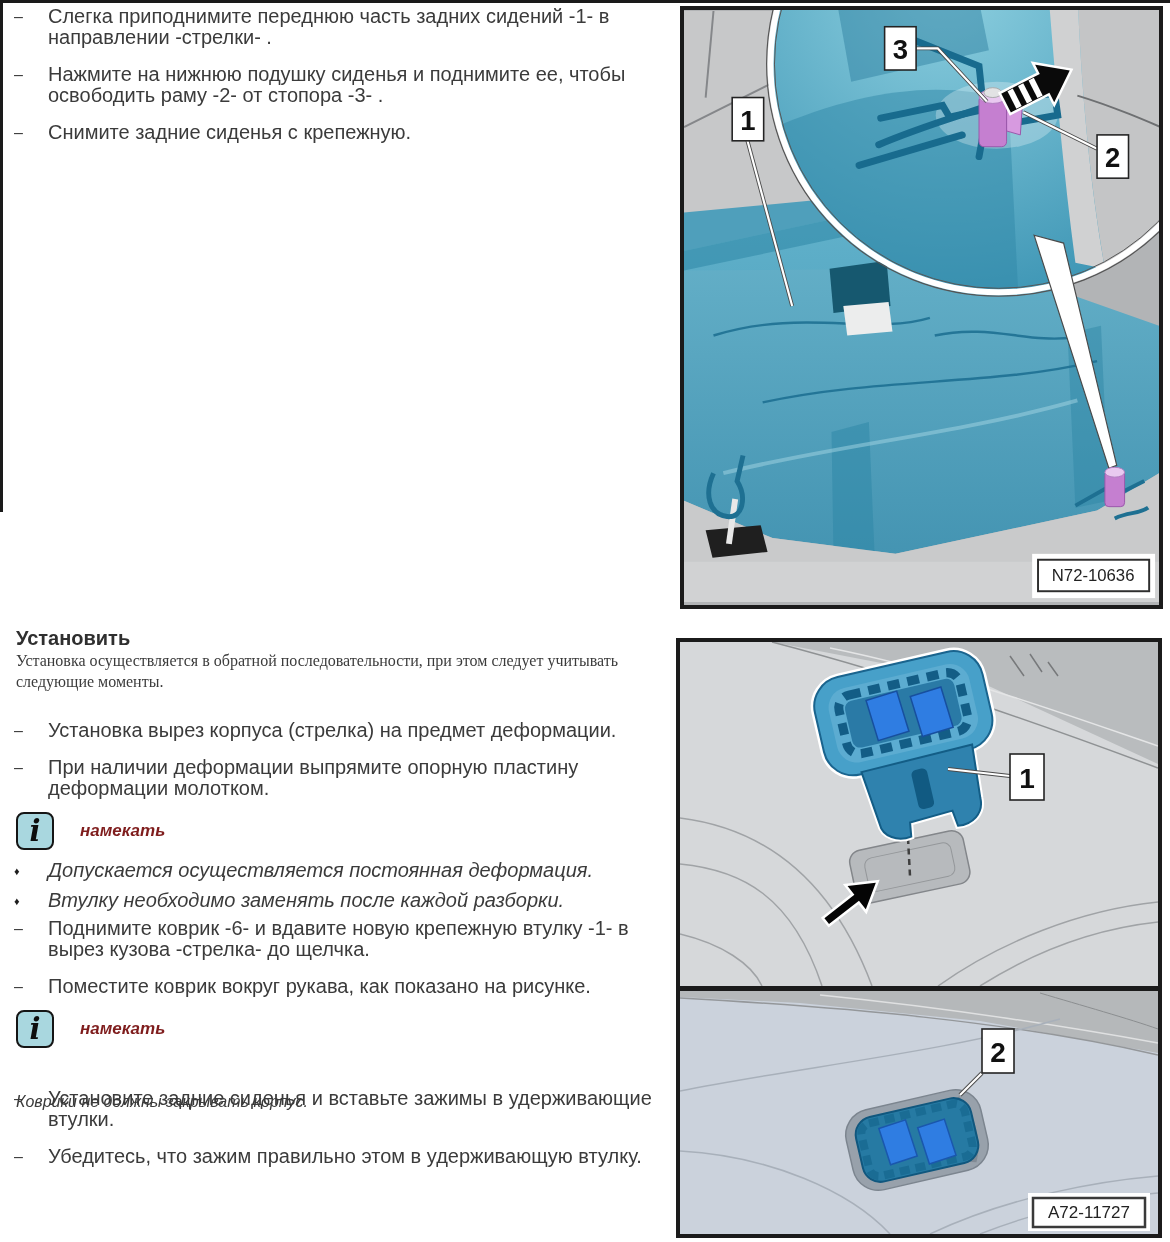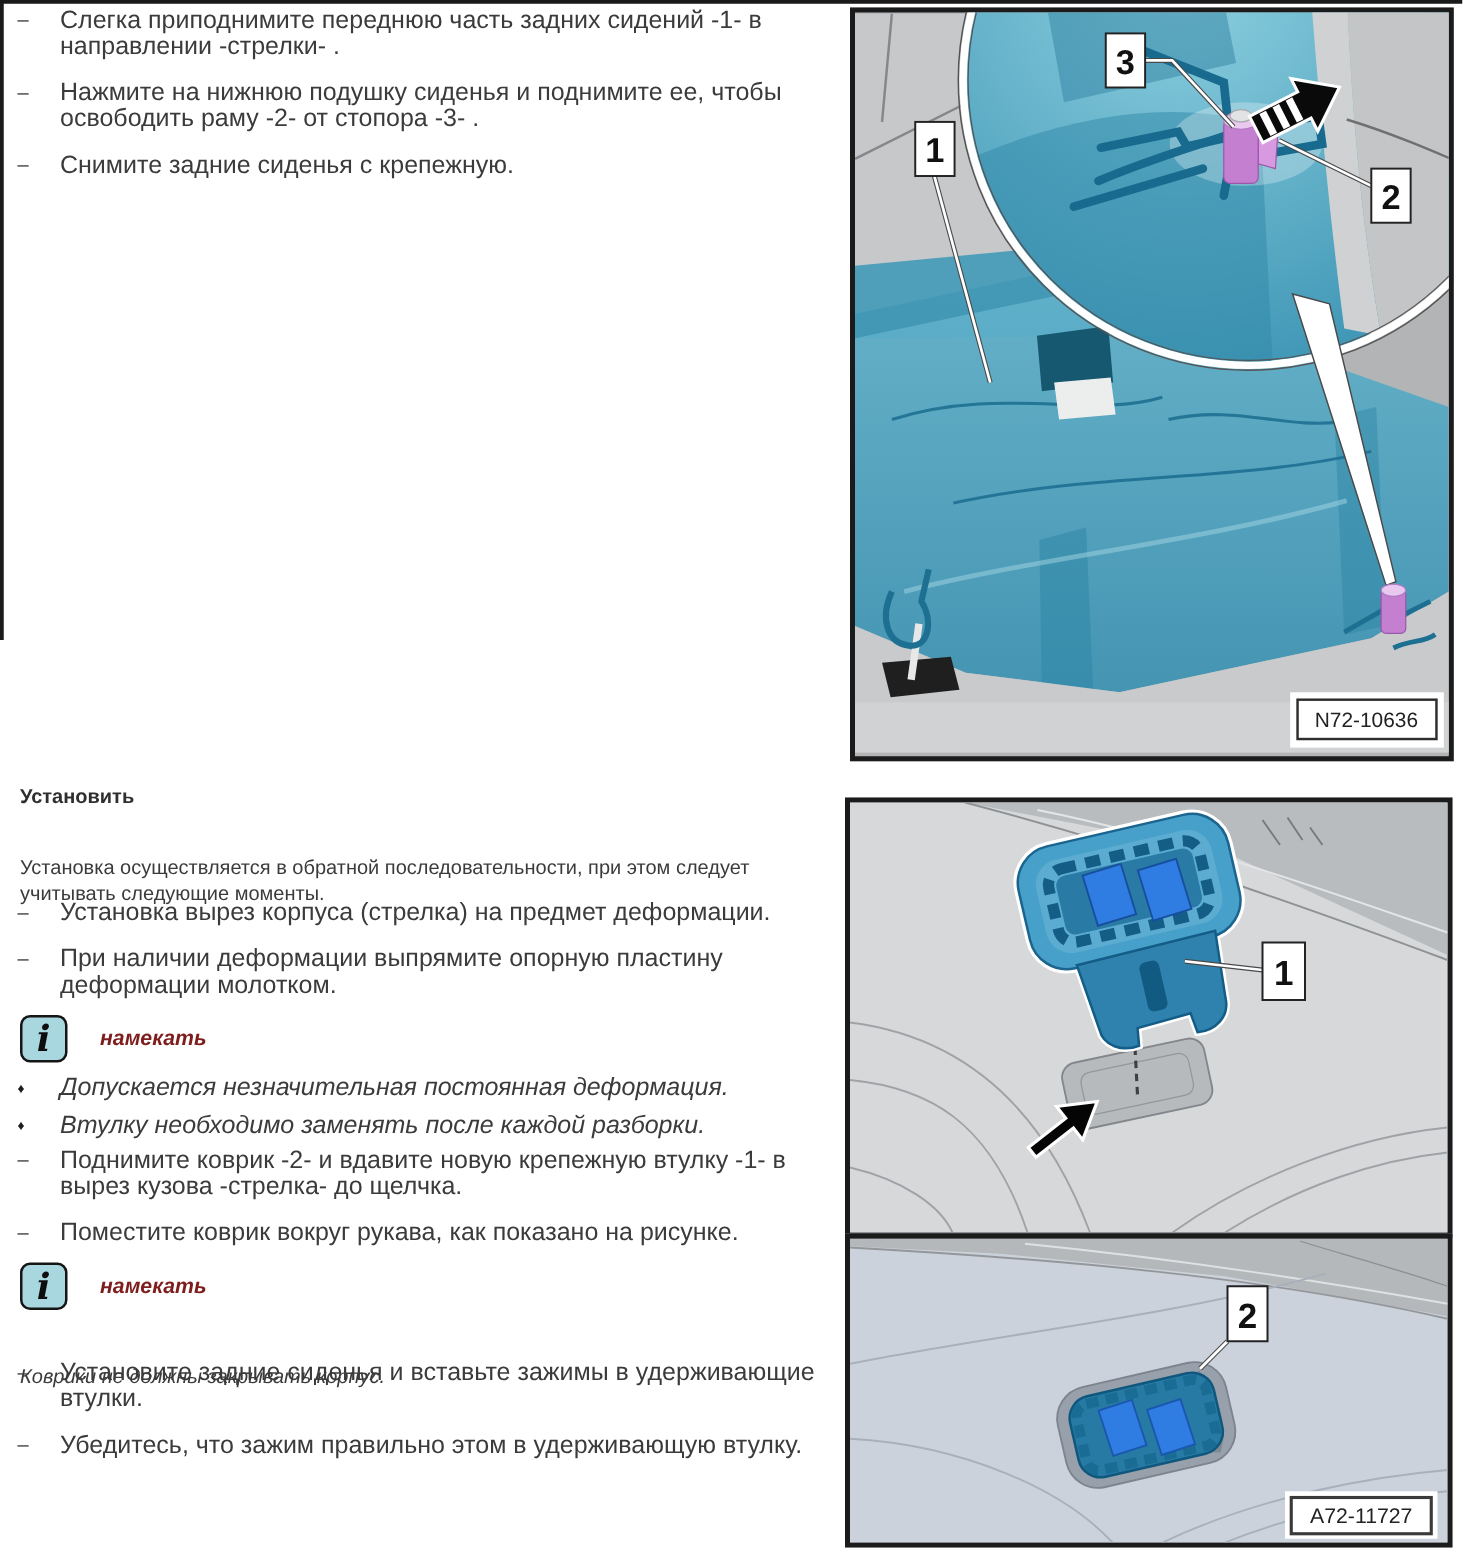--- a/index.html
+++ b/index.html
@@ -9,21 +9,21 @@
   .page-left-border{position:absolute;left:0;top:0;width:3px;height:512px;background:#1a1a1a;}
 
   .left-col{position:absolute;left:14px;top:0;width:652px;}
   .block{position:absolute;left:0;width:650px;}
   .li{display:flex;margin-bottom:16px;}
   .li .marker{flex:0 0 34px;font-size:16px;line-height:21px;color:#3b3b3b;}
   .li .marker.diamond{font-size:11px;line-height:21px;padding-top:1px;color:#1d1d1d;}
   .li .txt{width:616px;font-size:20px;line-height:21px;}
   .li.tight{margin-bottom:8px;}
   .italic .txt{font-style:italic;}
-  h2.heading{margin:0;padding-left:2px;font-size:16px;line-height:20px;font-weight:bold;color:#2f2f2f;}
+  h2.heading{margin:0;padding-left:2px;font-size:20px;line-height:20px;font-weight:bold;color:#2f2f2f;}
   .para{padding-left:2px;width:616px;font-size:16px;line-height:21px;}
   .para.italic2{font-style:italic;margin-top:37px;}
   .noterow{display:flex;align-items:center;padding-left:2px;}
   .note-icon{width:38px;height:38px;border:2px solid #151515;border-radius:8px;background:#a9d7df;
              box-sizing:border-box;display:flex;align-items:center;justify-content:center;}
   .note-label{margin-left:26px;font-size:17px;font-weight:bold;font-style:italic;color:#7f1d1d;}
 
   .panel{position:absolute;box-sizing:border-box;border:4px solid #1b1b1b;background:#b2b4b6;}
   .panel svg{display:block;}
   #panel1{left:680px;top:6px;width:483px;height:603px;}
@@ -56,21 +56,21 @@
     <div class="li">
       <span class="marker">–</span>
       <div class="txt">Снимите задние сиденья с крепежную.</div>
     </div>
   </div>
 
   <div class="block" style="top:628px;">
     <h2 class="heading">Установить</h2>
   </div>
 
-  <div class="block" style="top:684px;">
+  <div class="block" style="top:650px;font-family:Liberation Serif, serif;">
     <div class="para">Установка осуществляется в обратной последовательности, при этом следует учитывать следующие моменты.</div>
   </div>
 
   <div class="block" style="top:720px;">
     <div class="li">
       <span class="marker">–</span>
       <div class="txt">Установка вырез корпуса (стрелка) на предмет деформации.</div>
     </div>
     <div class="li">
       <span class="marker">–</span>
@@ -83,32 +83,32 @@
       <svg width="34" height="34" viewBox="0 0 34 34">
         <text x="17" y="27" text-anchor="middle" font-family="'DejaVu Serif',serif" font-style="italic" font-weight="bold" font-size="29" fill="#0d0d0d">i</text>
       </svg>
     </div>
     <span class="note-label">намекать</span>
   </div>
 
   <div class="block" style="top:860px;">
     <div class="li tight italic">
       <span class="marker diamond">♦</span>
-      <div class="txt">Допускается незначительная постоянная деформация.</div>
+      <div class="txt">Допускается осуществляется постоянная деформация.</div>
     </div>
     <div class="li tight italic">
       <span class="marker diamond">♦</span>
       <div class="txt">Втулку необходимо заменять после каждой разборки.</div>
     </div>
   </div>
 
   <div class="block" style="top:918px;">
     <div class="li">
       <span class="marker">–</span>
-      <div class="txt">Поднимите коврик -2- и вдавите новую крепежную втулку -1- в вырез кузова -стрелка- до щелчка.</div>
+      <div class="txt">Поднимите коврик -6- и вдавите новую крепежную втулку -1- в вырез кузова -стрелка- до щелчка.</div>
     </div>
     <div class="li">
       <span class="marker">–</span>
       <div class="txt">Поместите коврик вокруг рукава, как показано на рисунке.</div>
     </div>
   </div>
 
   <div class="block noterow" style="top:1010px;">
     <div class="note-icon">
       <svg width="34" height="34" viewBox="0 0 34 34">

